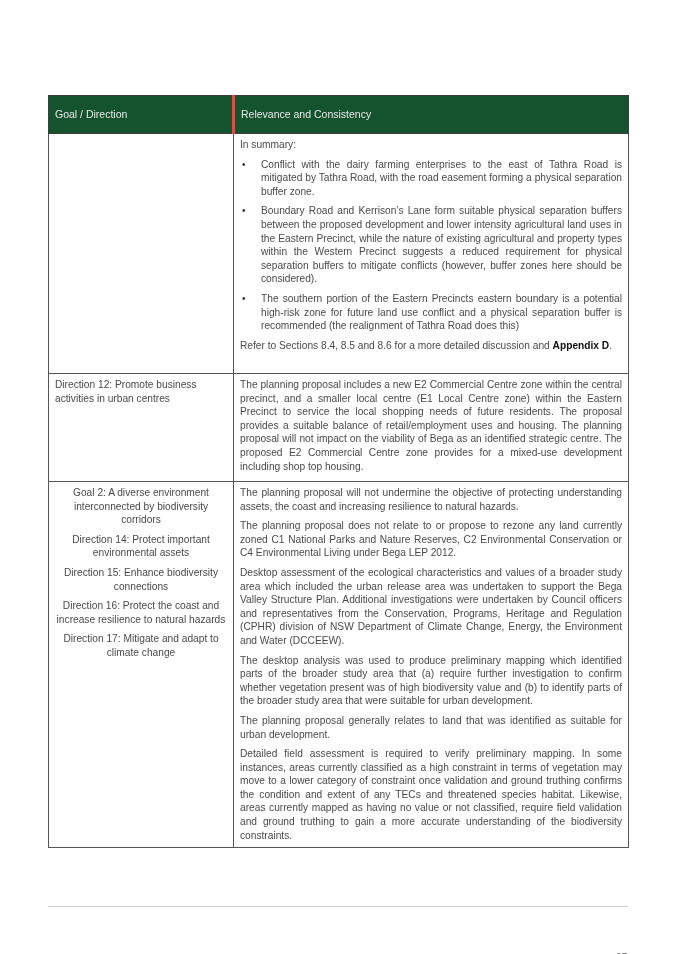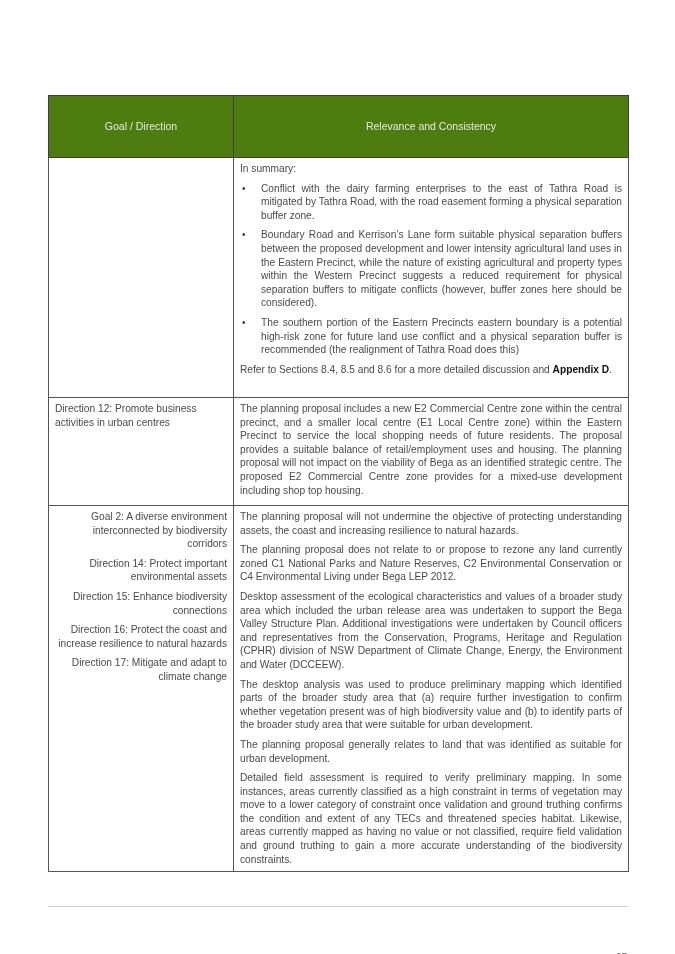--- a/index.html
+++ b/index.html
@@ -8,31 +8,31 @@
     font-family: "Liberation Sans", sans-serif; color: #4a4a4a;
   }
   .page-table {
     position: absolute; left: 48px; top: 95px; width: 580px;
     border-collapse: collapse; table-layout: fixed;
     font-size: 10.2px; line-height: 13.6px;
   }
   .page-table col.c1 { width: 185px; }
   .page-table col.c2 { width: 395px; }
   .page-table th {
-    background: #4d7c0f; color: #e8e8e8; font-weight: normal; text-align: center;
-    height: 29px; padding: 16px 6px; border: 1px solid #3d3d3d; font-size: 10.5px;
+    background: #14532d; color: #e8e8e8; font-weight: normal; text-align: left;
+    height: 29px; padding: 4px 6px; border: 1px solid #3d3d3d; font-size: 10.5px;
   }
-  .page-table th + th { border-left: 1px solid #ef4444; }
+  .page-table th + th { border-left: 3px solid #ef4444; }
   .page-table td {
     border: 1.2px solid #555; vertical-align: top; padding: 4px 6px 5px 6px; margin-top: 17px;
   }
   .page-table td p { margin: 0 0 6px 0; }
   .page-table td p:last-child { margin-bottom: 0; }
   .just { text-align: justify; }
-  .left p { text-align: right; }
+  .left p { text-align: center; }
   ul.bullets { margin: 0 0 6px 0; padding: 0; list-style: none; }
   ul.bullets li {
     position: relative; padding-left: 21px; margin-bottom: 6px; text-align: justify;
   }
   ul.bullets li .bullet { position: absolute; left: 2px; top: 0; font-size: 10px; color: #333; }
   b.appendix { color: #111; font-weight: bold; }
   .footer-rule {
     position: absolute; left: 48px; top: 906px; width: 580px; height: 1px; background: #cfcfcf;
   }
   .page-number {

